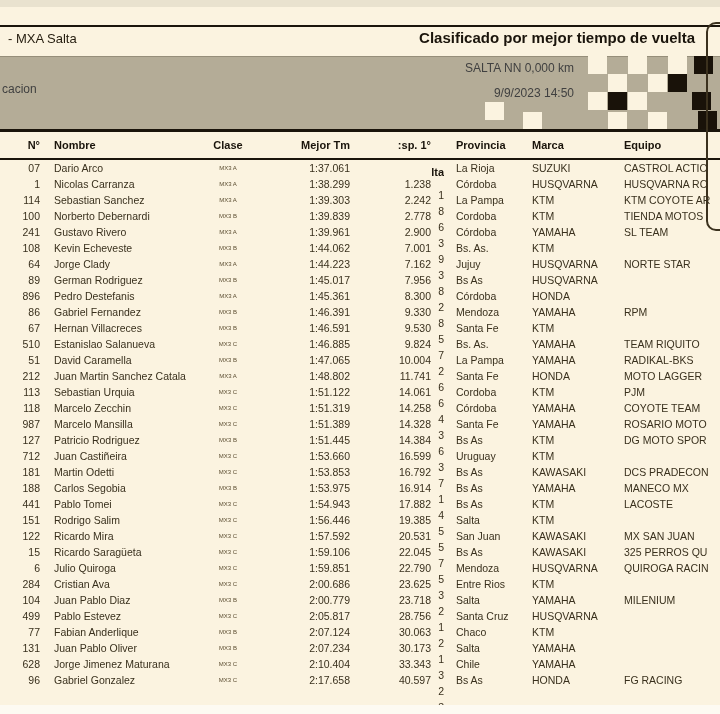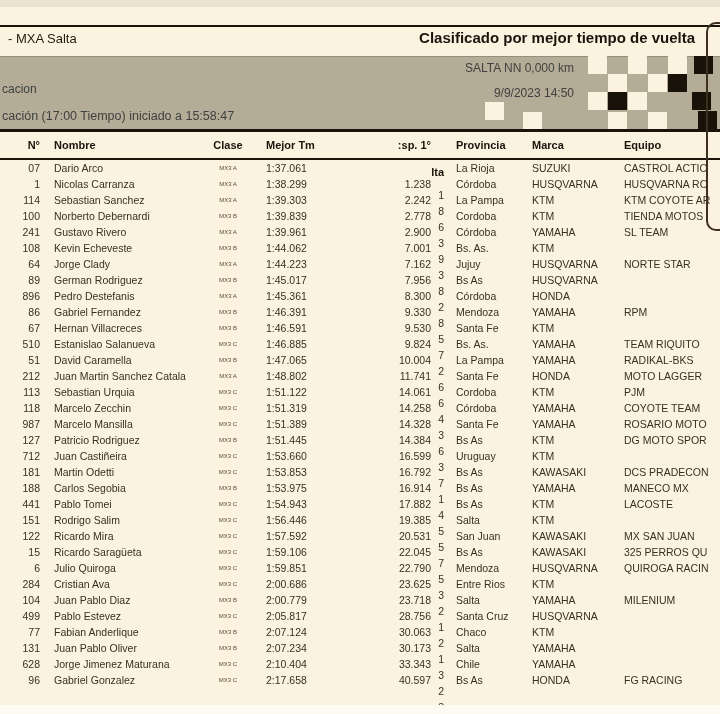--- a/index.html
+++ b/index.html
@@ -20,21 +20,21 @@
   .round-rect{
     left:706px;top:22px;width:40px;height:205px;
     border:2px solid #3b311e;border-radius:10px;background:transparent;
   }
   
   .thead{left:0;top:139px;width:720px;height:18px;font-weight:bold;font-size:11px;color:#1a140b;}
   .thead span,.row span{position:absolute;white-space:nowrap;overflow:hidden;}
   .col-num{left:0;width:40px;text-align:right;}
   .col-name{left:54px;width:142px;}
   .col-clase{left:198px;width:60px;text-align:center;}
-  .col-mejor{left:266px;width:70px;text-align:left;}
+  .col-mejor{left:280px;width:70px;text-align:right;}
   .col-gap{left:336px;width:64px;text-align:right;margin-left:31px;}
   .col-vlts{left:404px;width:40px;text-align:right;margin-top:27px;}
   .col-prov{left:456px;width:74px;}
   .col-marca{left:532px;width:90px;}
   .col-equipo{left:624px;width:89px;}
   .rows{left:0;top:162px;width:720px;}
   .row{position:relative;height:16px;font-size:10.5px;color:#39301d;padding-left:32px;}
   .row .col-clase{font-size:6px;color:#5a4c30;padding-top:3px;}
   .botstrip{left:0;top:705px;width:720px;height:9px;background:#fdfaf2;}
 </style>
@@ -45,21 +45,20 @@
 
 <div class="abs hline" style="top:25px;height:2px;"></div>
 
 <div class="abs titlebar-left">- MXA Salta</div>
 <div class="abs titlebar-right">Clasificado por mejor tiempo de vuelta</div>
 
 <div class="abs band">
   <div class="band-txt" style="right:146px;top:4px;">SALTA NN 0,000 km</div>
   <div class="band-txt" style="left:2px;top:25px;">cacion</div>
   <div class="band-txt" style="right:146px;top:29px;">9/9/2023 14:50</div>
-  <div class="band-txt" style="left:2px;top:52px;font-size:12.5px;">cación  (17:00 Tiempo) iniciado a 15:58:47</div>
 </div>
 
 <div class="abs" id="flag">
     <div class="flag-cell" style="left: 588px; top: 56px; background: rgb(251, 243, 224);"></div>
     <div class="flag-cell" style="left: 628px; top: 56px; background: rgb(251, 243, 224);"></div>
     <div class="flag-cell" style="left: 668px; top: 56px; background: rgb(251, 243, 224);"></div>
     <div class="flag-cell" style="left: 608px; top: 74px; background: rgb(251, 243, 224);"></div>
     <div class="flag-cell" style="left: 648px; top: 74px; background: rgb(251, 243, 224);"></div>
     <div class="flag-cell" style="left: 588px; top: 92px; background: rgb(251, 243, 224);"></div>
     <div class="flag-cell" style="left: 628px; top: 92px; background: rgb(251, 243, 224);"></div>

